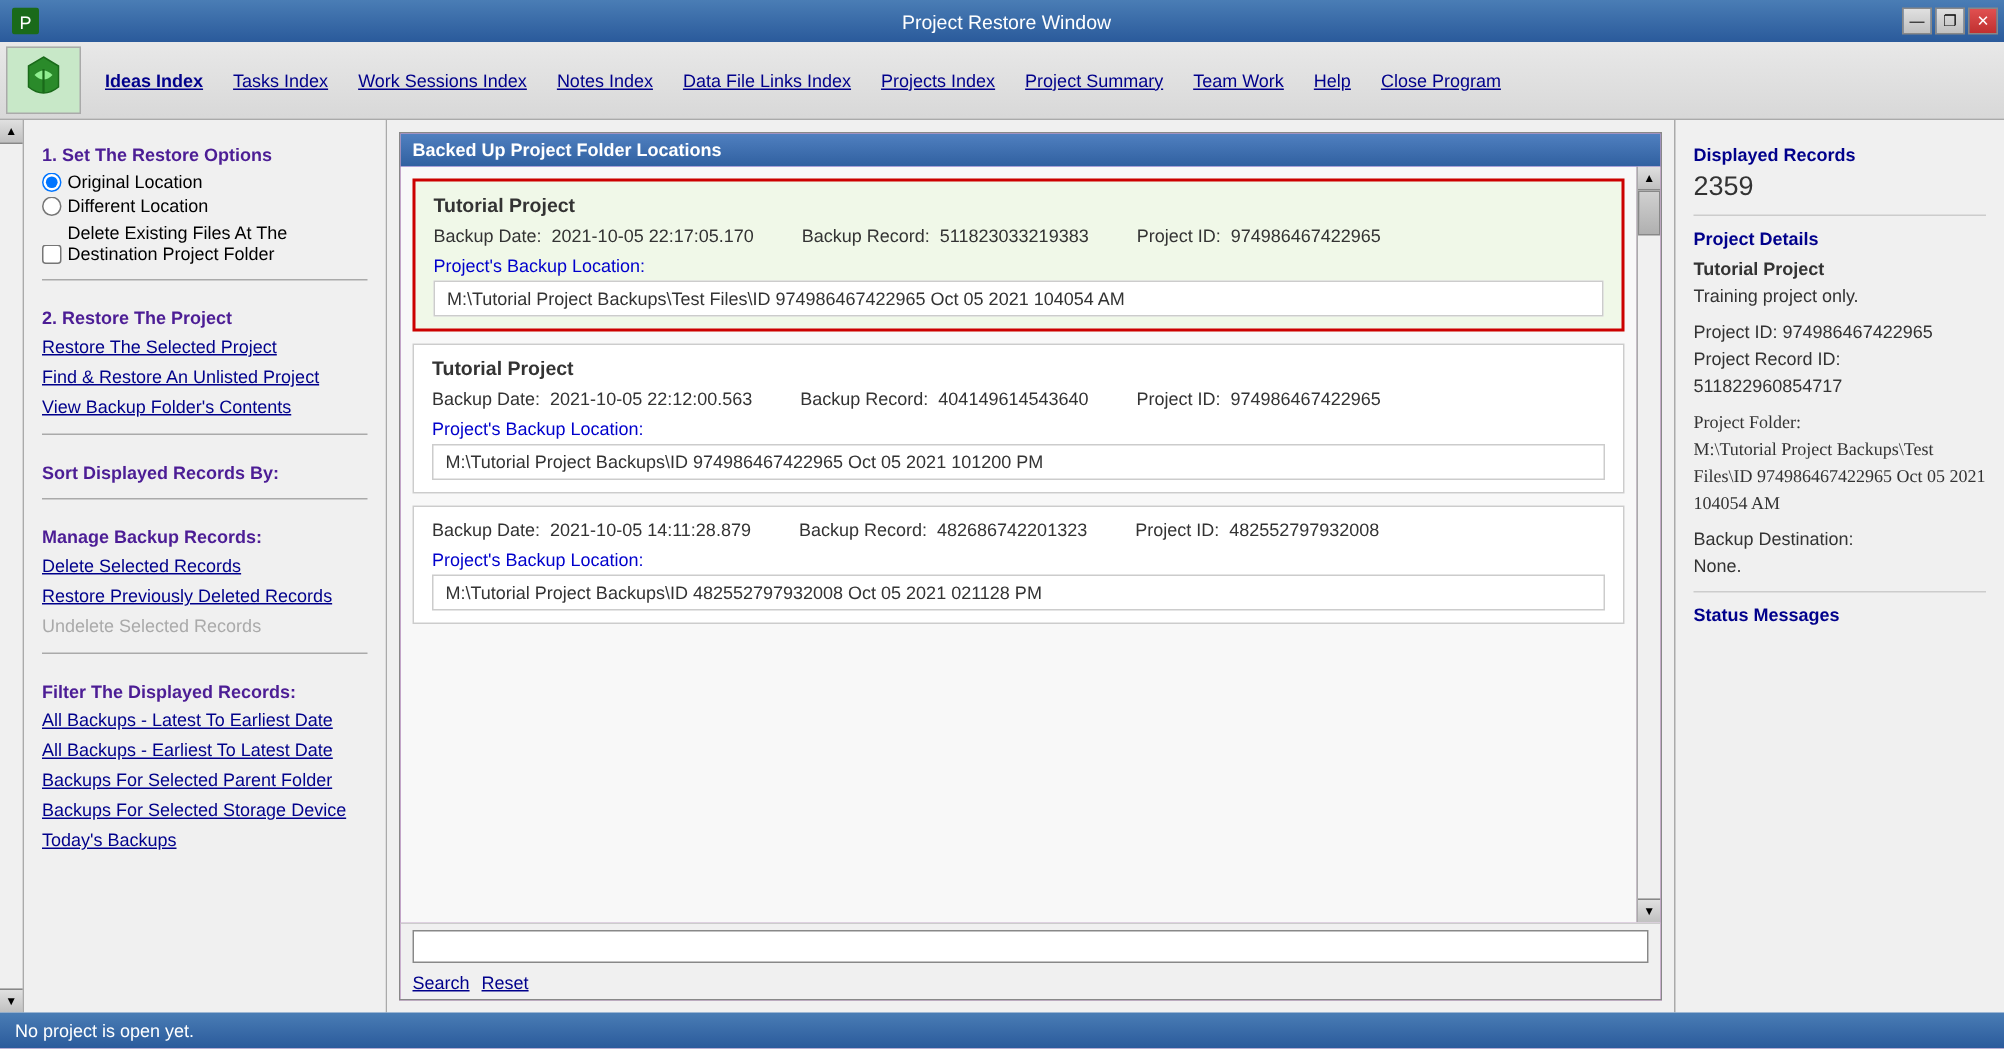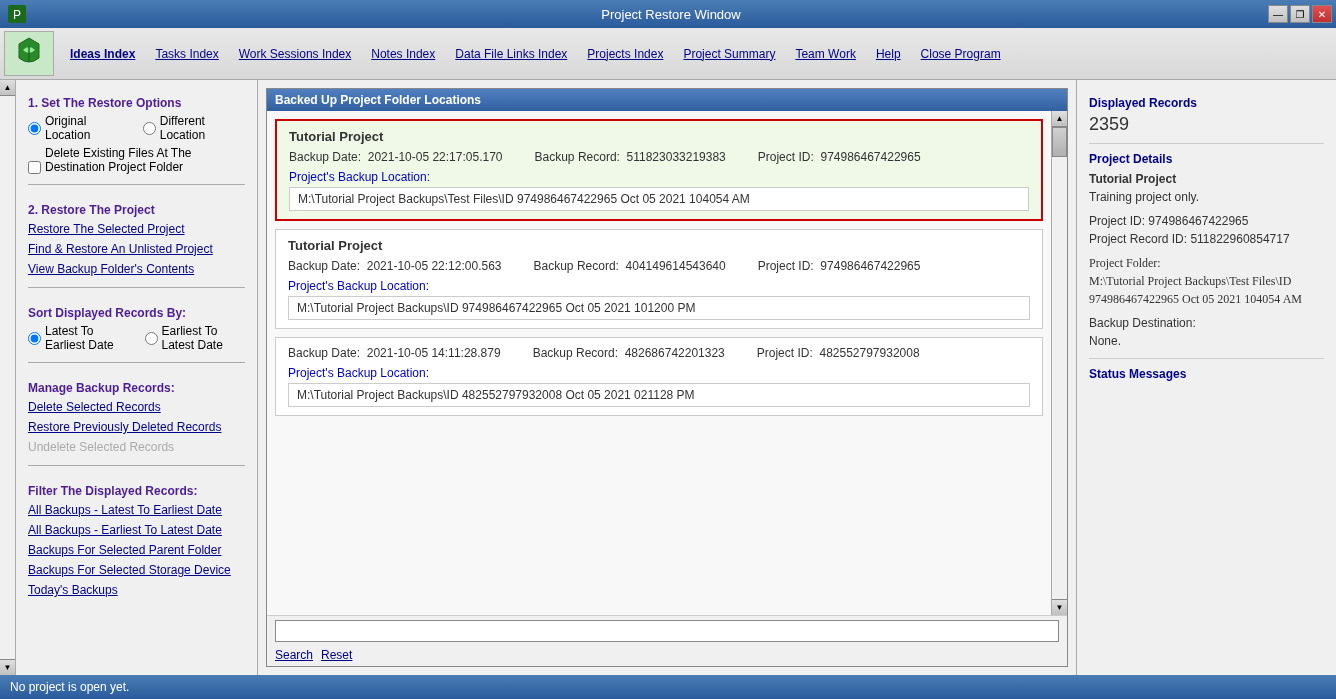--- a/index.html
+++ b/index.html
@@ -76,21 +76,21 @@
       display: flex;
       flex-direction: column;
       gap: 4px;
     }
     .sidebar-section-title {
       font-weight: bold;
       color: #4c1d95;
       margin-top: 8px;
       font-size: 12px;
     }
-    .sidebar-radio-group { display: flex; flex-direction: row; gap: 16px; justify-content: space-between; }
+    .sidebar-radio-group { display: flex; flex-direction: column; gap: 2px; justify-content: space-between; }
     .sidebar-radio { display: flex; align-items: center; gap: 4px; cursor: pointer; }
     .sidebar-radio input[type="radio"] { margin: 0; }
     .sidebar-checkbox { display: flex; align-items: flex-end; gap: 4px; cursor: pointer; }
     .sidebar-checkbox input[type="checkbox"] { margin-top: 1px; }
     .sidebar-link {
       color: #00008b;
       text-decoration: underline;
       cursor: pointer;
       font-size: 12px;
       padding: 1px 0;
@@ -165,21 +165,21 @@
     .search-links { display: flex; gap: 8px; margin-top: 2px; }
     .search-link {
       color: #00008b;
       text-decoration: underline;
       cursor: pointer;
       font-size: 12px;
     }
 
     
     .right-panel {
-      width: 260px;
+      width: 220px;
       background: #f0f0f0;
       border-left: 1px solid #aaa;
       padding: 8px 12px;
       overflow-y: auto;
       flex-shrink: 0;
     }
     .right-section-title {
       font-weight: bold;
       color: #00008b;
       font-size: 12px;
@@ -292,30 +292,20 @@
 
         <div class="sidebar-section-title">2. Restore The Project</div>
 
         <a class="sidebar-link">Restore The Selected Project</a>
         <a class="sidebar-link">Find &amp; Restore An Unlisted Project</a>
         <a class="sidebar-link">View Backup Folder's Contents</a>
 
         <hr class="sidebar-divider">
 
         <div class="sidebar-section-title">Sort Displayed Records By:</div>
-        <div class="sidebar-radio-group">
-          <label class="sidebar-radio">
-            <input type="radio" name="sort" checked="" style="">
-            <span>Latest To Earliest Date</span>
-          </label>
-          <label class="sidebar-radio">
-            <input type="radio" name="sort" style="">
-            <span>Earliest To Latest Date</span>
-          </label>
-        </div>
 
         <hr class="sidebar-divider">
 
         <div class="sidebar-section-title">Manage Backup Records:</div>
         <a class="sidebar-link">Delete Selected Records</a>
         <a class="sidebar-link">Restore Previously Deleted Records</a>
         <a class="sidebar-link disabled">Undelete Selected Records</a>
 
         <hr class="sidebar-divider">
 

